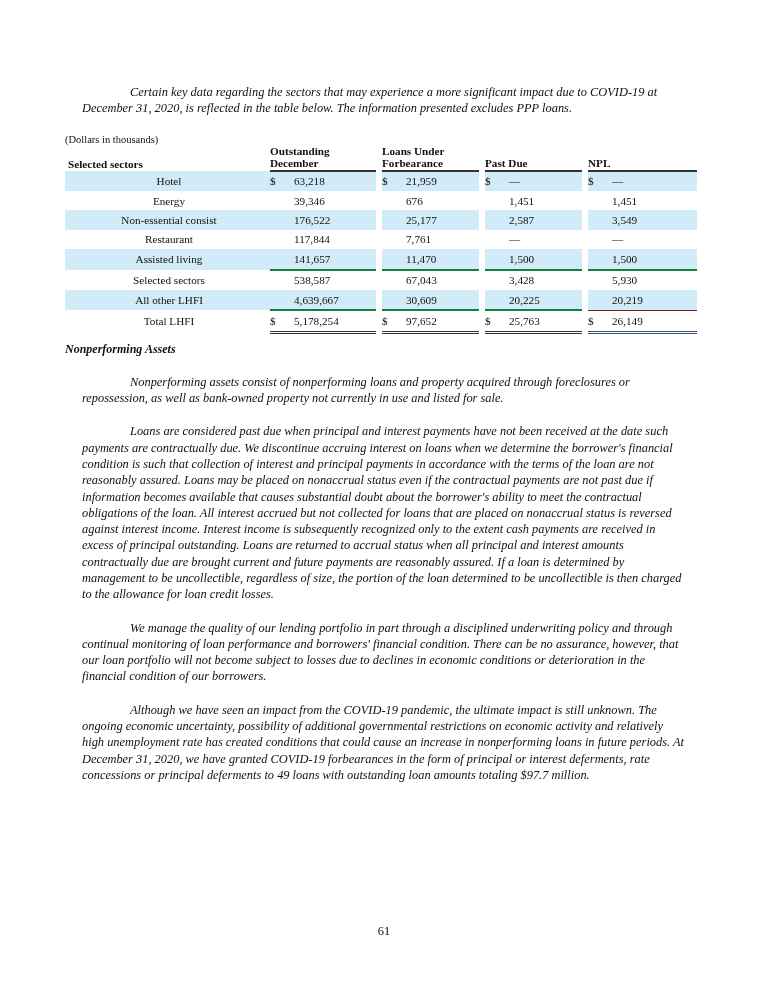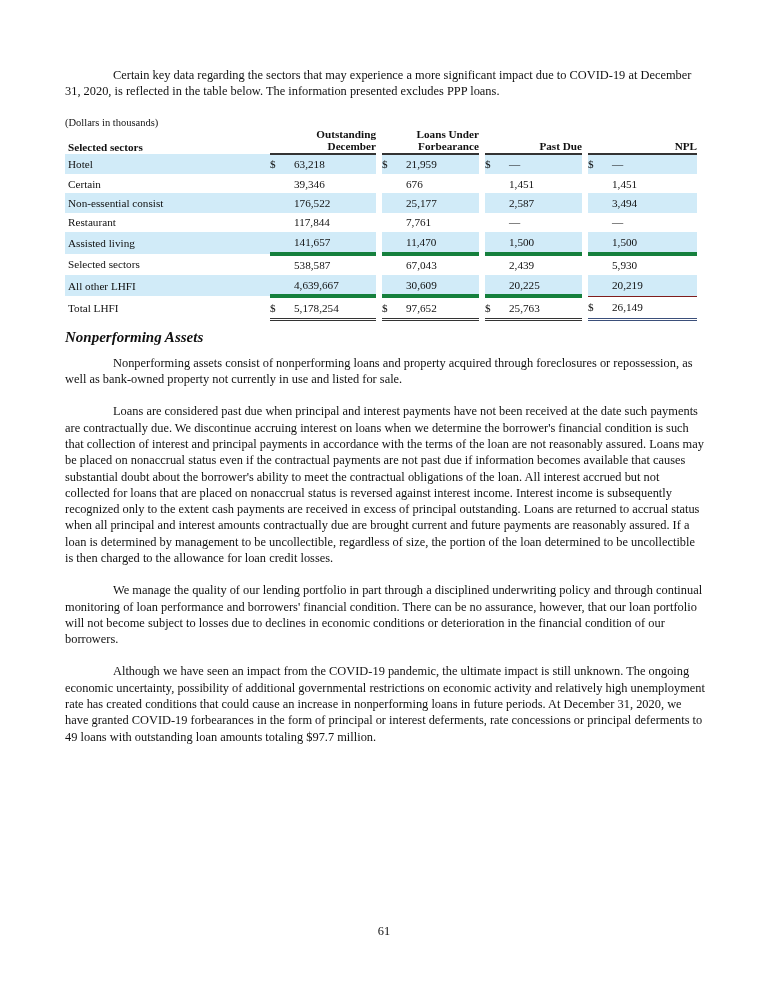--- a/index.html
+++ b/index.html
@@ -1,37 +1,37 @@
 <!DOCTYPE html>
 <html><head>
   <meta charset="utf-8">
   <style>
     html, body { margin: 0; padding: 0; background: #ffffff; }
     body { width: 768px; height: 993px; position: relative; font-family: "Liberation Serif", serif; color: #111; font-size: 12.4px; }
     .page { position: absolute; left: 65px; top: 67px; width: 640px; }
-    p { margin: 0; line-height: 16.3px; text-align: left; }
+    p { margin: 17px; line-height: 16.3px; text-align: left; font-style: italic; }
     p.indent { text-indent: 48px; }
     .intro { margin-bottom: 17px; }
     .units { font-size: 10.5px; margin-top: 16px; }
     table { border-collapse: collapse; width: 632px; margin-top: 0; font-size: 11.2px; }
     th { font-weight: bold; font-size: 11.2px; vertical-align: bottom; padding: 0 0 1px 0; line-height: 12px; }
     th.label { text-align: left; padding-left: 3px; }
-    th.col { text-align: right; border-bottom: 2px solid #333; }
+    th.col { text-align: left; border-bottom: 2px solid #333; }
     td { height: 19.4px; padding: 0; vertical-align: middle; line-height: 12px; }
     tr.shade td.cell, tr.shade td.lbl { background: #d1ebf8; }
-    td.lbl { padding-left: 3px; }
+    td.lbl { padding-left: 3px; text-align: center; }
     td.cur { text-align: left; padding-left: 0; }
     td.num { text-align: left; padding-right: 2px; }
     td.gap { width: 6px; background: #fff !important; }
     tr.sub-top td.cell { border-top: 2px solid #15803d; }
-    tr.sub-bottom td.cell { border-bottom: 4px solid #15803d; }
+    tr.sub-bottom td.cell { border-bottom: 2px solid #15803d; }
     tr.total td.cell { border-bottom: 3px double #333; }
     tr.total td.npl { border-bottom: 3px double #3b4f7a; }
     tr.last-sub td.npl { border-bottom: 1px solid #7f1d1d; }
-    h3 { font-size: 15px; font-weight: bold; font-style: italic; margin: 8px 0 9px 0; }
+    h3 { font-size: 12px; font-weight: bold; font-style: italic; margin: 8px 0 9px 0; }
     .para { margin-bottom: 16px; }
     .page-number { position: absolute; top: 924px; left: 0; width: 768px; text-align: center; font-size: 12.4px; }
   </style>
 </head>
 <body>
 
 <div class="page">
   <p class="indent intro">Certain key data regarding the sectors that may experience a more significant impact due to COVID-19 at December 31, 2020, is reflected in the table below. The information presented excludes PPP loans.</p>
 
   <div class="units">(Dollars in thousands)</div>
@@ -72,21 +72,21 @@
           <td class="cell cur">$</td>
           <td class="cell num">21,959</td>
           <td class="gap"></td>
           <td class="cell cur">$</td>
           <td class="cell num">—</td>
           <td class="gap"></td>
           <td class="cell cur npl">$</td>
           <td class="cell num npl">—</td>
         </tr>
         <tr class="">
-          <td class="lbl">Certain</td>
+          <td class="lbl">Energy</td>
           <td class="cell cur"></td>
           <td class="cell num">39,346</td>
           <td class="gap"></td>
           <td class="cell cur"></td>
           <td class="cell num">676</td>
           <td class="gap"></td>
           <td class="cell cur"></td>
           <td class="cell num">1,451</td>
           <td class="gap"></td>
           <td class="cell cur npl"></td>
@@ -97,21 +97,21 @@
           <td class="cell cur"></td>
           <td class="cell num">176,522</td>
           <td class="gap"></td>
           <td class="cell cur"></td>
           <td class="cell num">25,177</td>
           <td class="gap"></td>
           <td class="cell cur"></td>
           <td class="cell num">2,587</td>
           <td class="gap"></td>
           <td class="cell cur npl"></td>
-          <td class="cell num npl">3,494</td>
+          <td class="cell num npl">3,549</td>
         </tr>
         <tr class="">
           <td class="lbl">Restaurant</td>
           <td class="cell cur"></td>
           <td class="cell num">117,844</td>
           <td class="gap"></td>
           <td class="cell cur"></td>
           <td class="cell num">7,761</td>
           <td class="gap"></td>
           <td class="cell cur"></td>
@@ -136,21 +136,21 @@
         </tr>
         <tr class="sub-top">
           <td class="lbl">Selected sectors</td>
           <td class="cell cur"></td>
           <td class="cell num">538,587</td>
           <td class="gap"></td>
           <td class="cell cur"></td>
           <td class="cell num">67,043</td>
           <td class="gap"></td>
           <td class="cell cur"></td>
-          <td class="cell num">2,439</td>
+          <td class="cell num">3,428</td>
           <td class="gap"></td>
           <td class="cell cur npl"></td>
           <td class="cell num npl">5,930</td>
         </tr>
         <tr class="shade sub-bottom last-sub">
           <td class="lbl">All other LHFI</td>
           <td class="cell cur"></td>
           <td class="cell num">4,639,667</td>
           <td class="gap"></td>
           <td class="cell cur"></td>

